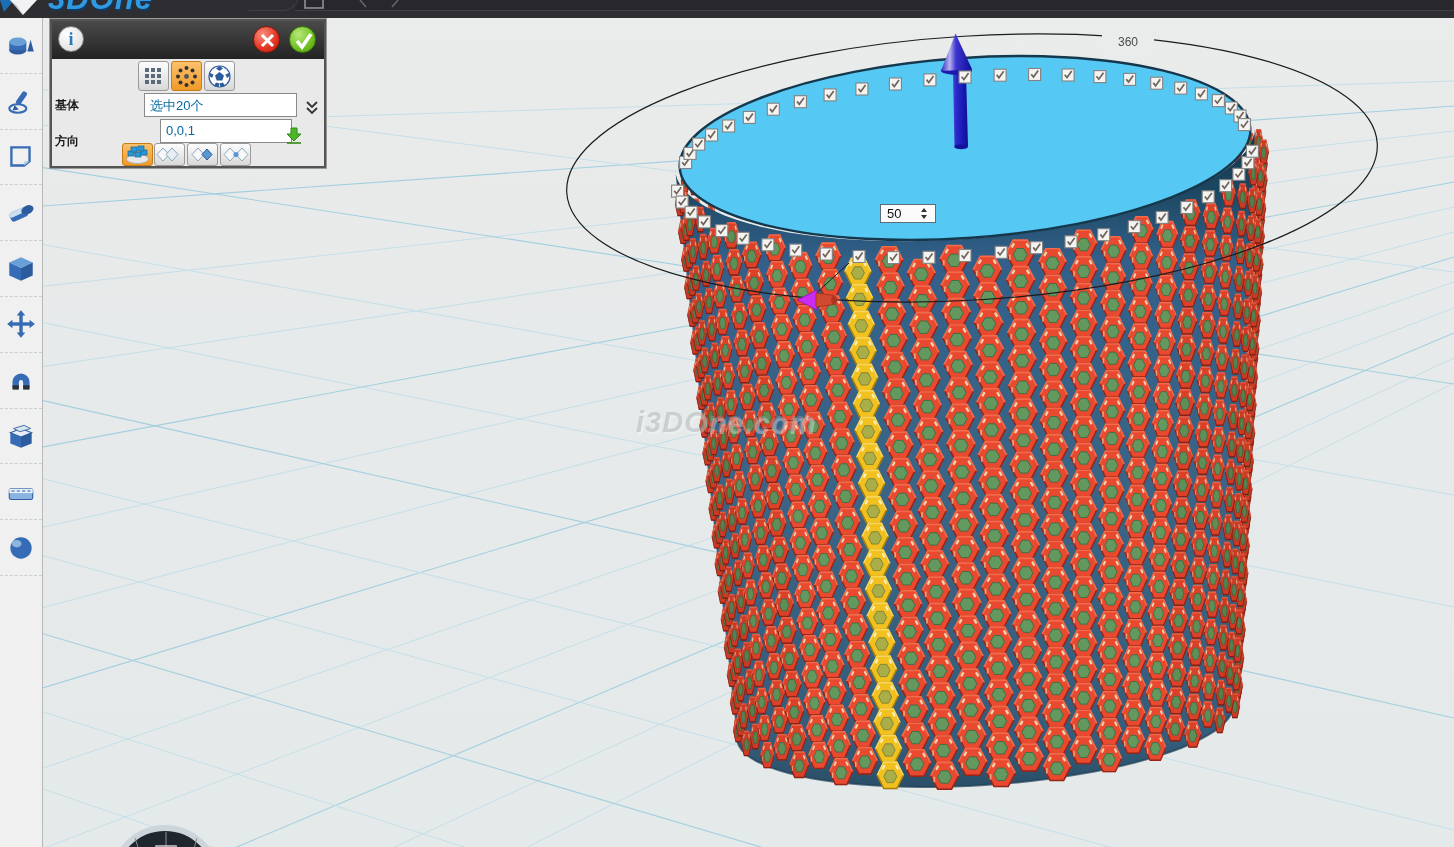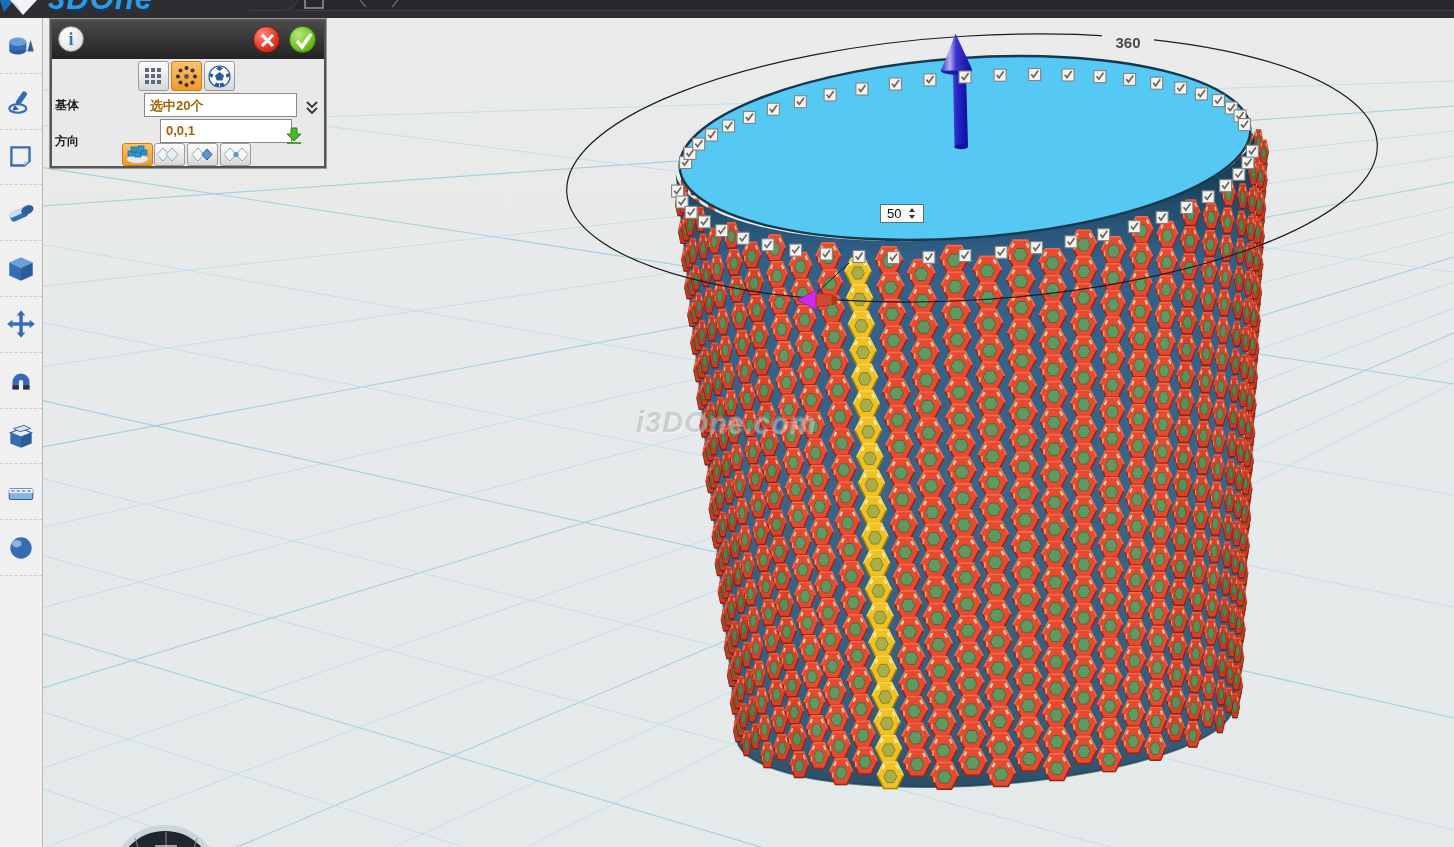--- a/index.html
+++ b/index.html
@@ -4,37 +4,37 @@
 html,body { width:1454px; height:847px; overflow:hidden; font-family:"Liberation Sans", sans-serif; }
 #topbar { position:absolute; left:0; top:0; width:1454px; height:18px; background:#2e2e32; overflow:hidden; z-index:30; }
 #tbdark { position:absolute; left:295px; top:0; width:1159px; height:11px; background:#28282c; border-bottom:1px solid #3f3f44; }
 #tbcurve { position:absolute; left:249px; top:-14px; width:50px; height:25px; border:1px solid #3f3f44; border-radius:0 0 16px 0; border-top:none; border-left:none; }
 #logo3d { position:absolute; left:48px; top:-19px; font-size:31px; font-weight:bold; font-style:italic; color:#2f9ae0; letter-spacing:1px; text-shadow:1px 2px 0 #123a63; }
 #toolbar { position:absolute; left:0; top:18px; width:43px; height:829px; background:#f0f0f0; border-right:1px solid #b8b8b8; z-index:20; }
 .ti { width:42px; height:55.8px; display:flex; align-items:center; justify-content:center; border-bottom:1px dashed #c9cfcf; }
 .ti svg { width:32px; height:32px; }
 #viewport { position:absolute; left:43px; top:18px; width:1411px; height:829px; background:linear-gradient(180deg,#eaebeb 0%,#e7eaea 40%,#e4e9e9 100%); overflow:hidden; }
 #scene { position:absolute; left:-43px; top:-18px; width:1454px; height:659px; }
-#lbl360 { position:absolute; left:1059px; top:15px; width:52px; height:19px; background:#eaeceb; color:#4a4a4a; font-size:15px; text-align:center; line-height:19px; z-index:5;font-weight:bold; }
-#spin { position:absolute; left:837px; top:186px; width:44px; height:19px; background:#fbfbfb; border:1px solid #5c6d78; z-index:6; }
+#lbl360 { position:absolute; left:1059px; top:15px; width:52px; height:19px; background:#eaeceb; color:#4a4a4a; font-size:12px; text-align:center; line-height:19px; z-index:5; }
+#spin { position:absolute; left:837px; top:186px; width:56px; height:19px; background:#fbfbfb; border:1px solid #5c6d78; z-index:6; }
 #spin .v { position:absolute; left:6px; top:1px; font-size:13px; color:#111; }
 #spin .a { position:absolute; right:8px; width:0; height:0; border-left:3.5px solid transparent; border-right:3.5px solid transparent; }
 #spin .up { top:3px; border-bottom:4.5px solid #333; }
 #spin .dn { bottom:3px; border-top:4.5px solid #333; }
 #dialog { position:absolute; left:50px; top:19px; width:276px; height:149px; background:#e9e9e9; border:2px solid #545454; outline:1px solid #9a9a9a; z-index:40; }
 #dtitle { position:absolute; left:0; top:0; width:100%; height:38px; background:linear-gradient(180deg,#4a4a4a,#232323); }
 #dinfo { position:absolute; left:6px; top:5px; width:26px; height:26px; border-radius:50%; background:radial-gradient(circle at 35% 30%,#ffffff,#d8d8d8); border:1px solid #888; color:#2a7ab5; font-weight:bold; font-size:18px; text-align:center; line-height:25px; font-family:"Liberation Serif",serif; }
 .dbtn { position:absolute; top:5px; width:27px; height:27px; border-radius:50%; }
 #dx { left:201px; background:radial-gradient(circle at 35% 30%,#f98e7e,#e23321 60%,#c01d10); border:1px solid #8a1408; }
 #dok { left:237px; background:radial-gradient(circle at 35% 30%,#b8e87a,#6fc020 60%,#4f9a10); border:1px solid #3a7a08; }
 .dbtn svg { position:absolute; left:0; top:0; }
 .prow { position:absolute; top:40px; width:31px; height:30px; border:1px solid #9a9a9a; border-radius:3px; background:linear-gradient(180deg,#fdfdfd,#d8d8d8); }
 .prow.act { background:linear-gradient(180deg,#fbc16c,#f09a28); border-color:#c87d14; }
 .lab { position:absolute; left:3px; font-size:12px; color:#1a1a1a;font-weight:bold; }
-.inp { position:absolute; background:#fff; border:1px solid #8a8a8a; font-size:13px; color:#a16207; padding:3px 0 0 5px;font-weight:bold; }
+.inp { position:absolute; background:#fff; border:1px solid #8a8a8a; font-size:13px; color:#0369a1; padding:3px 0 0 5px; }
 .brow { position:absolute; top:122px; width:31px; height:23px; border:1px solid #9a9a9a; border-radius:3px; background:linear-gradient(180deg,#fdfdfd,#d8d8d8); }
 .brow.act { background:linear-gradient(180deg,#fbc16c,#f09a28); border-color:#c87d14; }
 </style></head>
 <body>
 <div id="viewport">
     <div id="scene">
       <svg width="1454" height="847" viewBox="0 0 1454 847" xmlns="http://www.w3.org/2000/svg" style="position:absolute;left:0;top:0">
 <defs>
 <linearGradient id="wall" x1="0" y1="0" x2="0" y2="1">
 <stop offset="0" stop-color="#123349"></stop>

